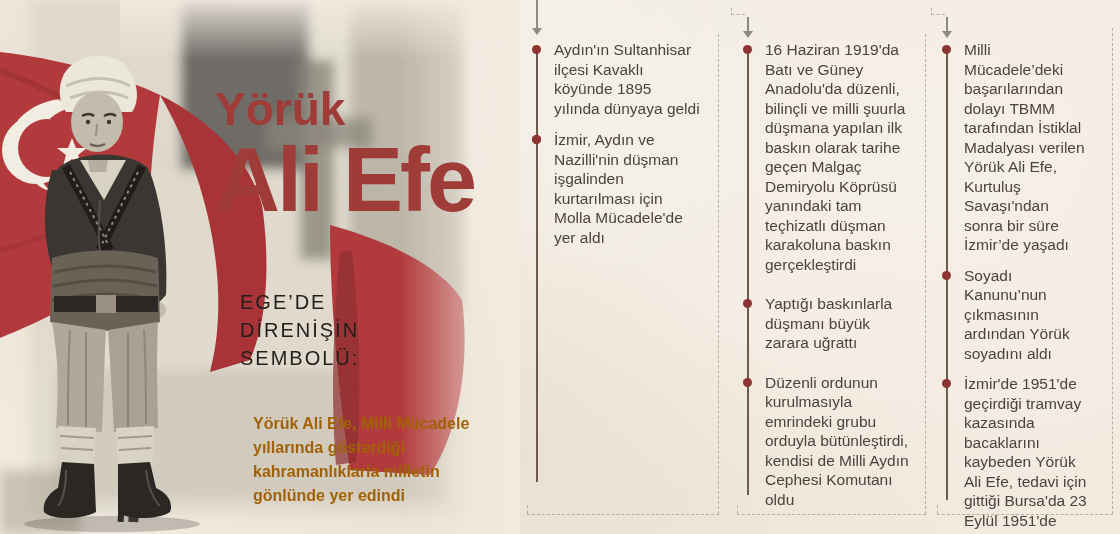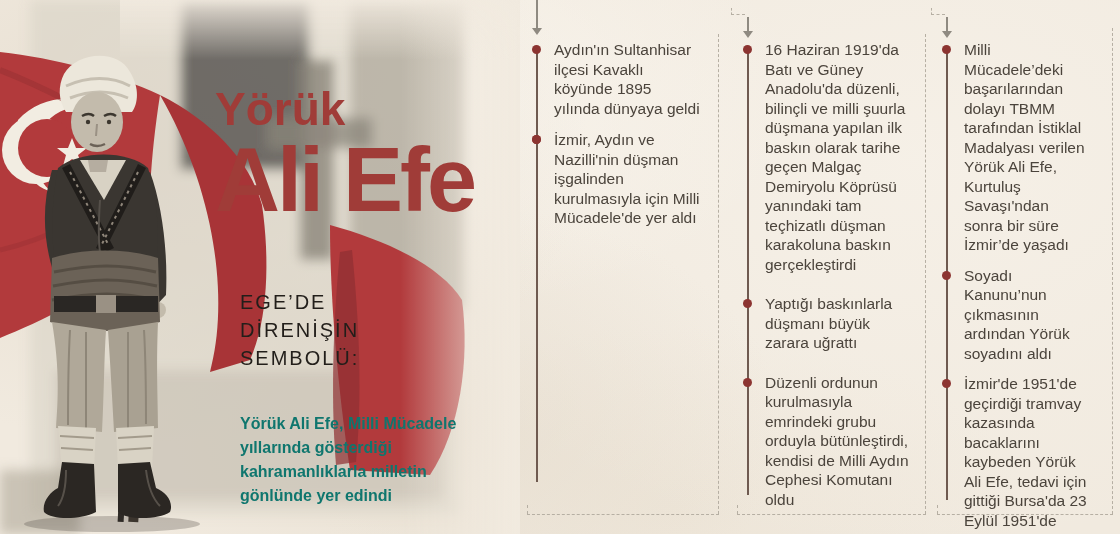--- a/index.html
+++ b/index.html
@@ -18,21 +18,21 @@
       radial-gradient(ellipse 500px 260px at 60% 95%, rgba(230,220,203,.35), transparent 70%);
   }
   .photo{position:absolute;left:0;top:0;width:520px;height:534px;}
 
   .title{position:absolute;left:215px;top:86px;color:#a03c38;}
   .title .t1{font-size:46px;font-weight:bold;line-height:1;letter-spacing:0;}
   .title .t2{font-size:90px;font-weight:bold;line-height:.95;letter-spacing:-3px;margin-top:6px;}
 
   .sub{position:absolute;left:240px;top:288px;color:#221e1a;
        font-size:20px;font-weight:normal;letter-spacing:2px;line-height:28px;}
-  .para{position:absolute;left:240px;top:396px;width:258px;color:#0f766e;
+  .para{position:absolute;left:253px;top:396px;width:258px;color:#a16207;
        font-size:16px;font-weight:bold;line-height:24px;}
 
   .col{position:absolute;top:40px;}
   .col ul{list-style:none;margin:0;padding:0;position:relative;z-index:2;}
   .col li{position:relative;padding-left:22px;color:#4b443c;font-size:15.5px;line-height:19.5px;}
   .col-1{left:532px;width:168px;}
   .col-2{left:743px;width:168px;}
   .col-3{left:942px;width:146px;}
   .col-1 li{margin-bottom:12px;}
   .col-2 li{margin-bottom:20px;}
@@ -154,21 +154,21 @@
   <div>SEMBOLÜ:</div>
 </div>
 
 <p class="para">Yörük Ali Efe, Milli Mücadele yıllarında gösterdiği kahramanlıklarla milletin gönlünde yer edindi</p>
 
 <div class="col col-1">
   <div class="rail rail-1"></div>
   <ul>
     <li><span class="bullet"></span><span>Aydın'ın Sultanhisar ilçesi Kavaklı köyünde 1895 yılında dünyaya geldi</span></li>
     <li><span class="bullet"></span></li>
-    <li><span class="bullet"></span><span>İzmir, Aydın ve Nazilli'nin düşman işgalinden kurulmasıyla için Milli Mücadele'de yer aldı</span></li>
+    <li><span class="bullet"></span><span>İzmir, Aydın ve Nazilli'nin düşman işgalinden kurtarılması için Molla Mücadele'de yer aldı</span></li>
   </ul>
 </div>
 
 <div class="col col-2">
   <div class="rail rail-2"></div>
   <ul>
     <li><span class="bullet"></span><span>16 Haziran 1919'da Batı ve Güney Anadolu'da düzenli, bilinçli ve milli şuurla düşmana yapılan ilk baskın olarak tarihe geçen Malgaç Demiryolu Köprüsü yanındaki tam teçhizatlı düşman karakoluna baskın gerçekleştirdi</span></li>
     <li><span class="bullet"></span><span>Yaptığı baskınlarla düşmanı büyük zarara uğrattı</span></li>
     <li><span class="bullet"></span><span>Düzenli ordunun kurulmasıyla emrindeki grubu orduyla bütünleştirdi, kendisi de Milli Aydın Cephesi Komutanı oldu</span></li>
   </ul>

